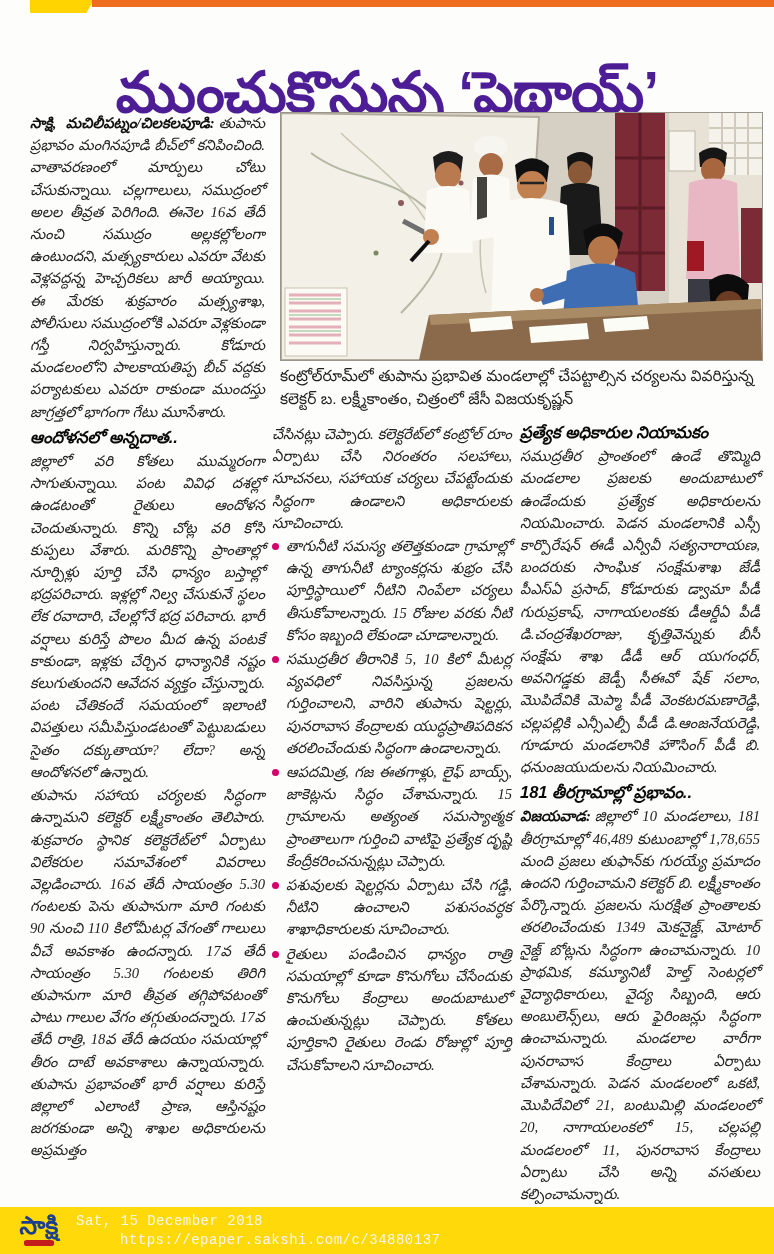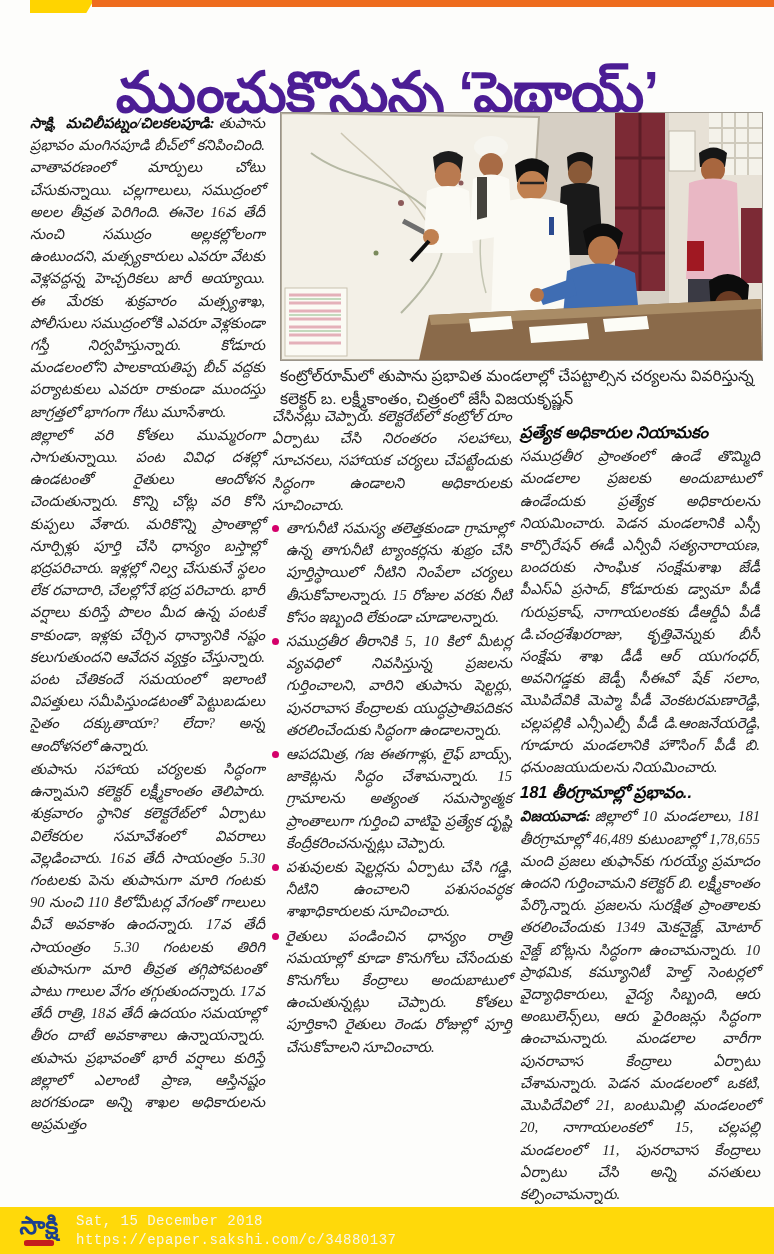--- a/index.html
+++ b/index.html
@@ -17,21 +17,21 @@
   .headline{position:absolute;left:20px;top:22px;width:734px;text-align:center;
     font-size:57px;line-height:1.15;font-weight:bold;color:#4c1d95;
     font-family:"Liberation Sans","DejaVu Sans",sans-serif;letter-spacing:-1px;}
   
   .col{position:absolute;font-size:14.6px;line-height:22.2px;text-align:justify;color:#222;font-style:italic;}
   .col p{margin:0 0 1px 0;}
   .lead-in{font-weight:bold;color:#111;margin-right:4px;}
   .subhead{font-weight:bold;font-size:16.5px;color:#0a0a0a;margin:3px 0 2px 0;
     font-family:"Liberation Sans","DejaVu Sans",sans-serif;text-align:left;}
   .col-left{left:30px;top:112px;width:235px;height:1092px;}
-  .col-mid{left:272px;top:405px;width:240px;height:782px;}
+  .col-mid{left:272px;top:423px;width:240px;height:782px;}
   .col-right{left:520px;top:418px;width:240px;height:787px;}
   
   .bullet{position:relative;padding-left:14px;margin:0 0 2px 0;}
   .bullet .dot{position:absolute;left:0;top:8px;width:7px;height:7px;border-radius:50%;
     background:#d4006a;}
   
   .photo{position:absolute;left:280px;top:112px;width:481px;height:247px;
     border:1px solid #9a948a;background:#d6cfc4;overflow:hidden;}
   .caption{position:absolute;left:280px;top:364px;width:481px;
     font-weight:normal;font-size:15.5px;line-height:23px;color:#1e1e1e;text-align:left;
@@ -39,21 +39,21 @@
   
   .footer{position:absolute;left:0;bottom:0;width:774px;height:47px;background:#ffd90a;}
   .footer-logo{position:absolute;left:10px;top:6px;width:58px;text-align:center;}
   .footer-logo .logo-text{font-family:"Liberation Serif","DejaVu Serif",serif;
     font-weight:bold;font-size:25px;color:#1c3f8e;line-height:26px;}
   .logo-mark{display:block;margin:1px auto 0;width:30px;height:6px;background:#c41d1d;
     border-radius:3px/2px;}
   .footer-text{position:absolute;left:76px;top:5px;
     font-family:"Liberation Mono","DejaVu Sans Mono",monospace;
     font-size:14px;line-height:19px;color:#f7f6ee;letter-spacing:.5px;}
-  .footer-url{color:#f7f6ee;text-decoration:none;display:block;}
+  .footer-url{color:#f7f6ee;text-decoration:none;display:block;margin-left:44px;}
 </style>
 </head>
 <body>
 
 <div class="page">
 
   <div class="bar-yellow"></div>
   <div class="bar-orange"></div>
 
   <h1 class="headline">ముంచుకొస్తున్న ‘పెథాయ్’</h1>
@@ -145,20 +145,21 @@
       <polygon points="148,202 480,186 480,196 150,212" fill="#a98c66"></polygon>
       <polygon points="188,206 230,203 232,216 190,219" fill="#fcfcf6"></polygon>
       <polygon points="248,214 306,210 308,226 250,230" fill="#fcfcf6"></polygon>
       <polygon points="322,206 366,203 368,216 324,219" fill="#fcfcf6"></polygon>
     </svg>
   </div>
   <div class="caption">కంట్రోల్‌రూమ్‌లో తుపాను ప్రభావిత మండలాల్లో చేపట్టాల్సిన చర్యలను వివరిస్తున్న కలెక్టర్ బ. లక్ష్మీకాంతం, చిత్రంలో జేసీ విజయకృష్ణన్</div>
 
   <div class="col col-left">
     <p><span class="lead-in">సాక్షి, మచిలీపట్నం/చిలకలపూడి:</span><span>తుపాను ప్రభావం మంగినపూడి బీచ్‌లో కనిపించింది. వాతావరణంలో మార్పులు చోటు చేసుకున్నాయి. చల్లగాలులు, సముద్రంలో అలల తీవ్రత పెరిగింది. ఈనెల 16వ తేదీ నుంచి సముద్రం అల్లకల్లోలంగా ఉంటుందని, మత్స్యకారులు ఎవరూ వేటకు వెళ్లవద్దన్న హెచ్చరికలు జారీ అయ్యాయి. ఈ మేరకు శుక్రవారం మత్స్యశాఖ, పోలీసులు సముద్రంలోకి ఎవరూ వెళ్లకుండా గస్తీ నిర్వహిస్తున్నారు. కోడూరు మండలంలోని పాలకాయతిప్ప బీచ్ వద్దకు పర్యాటకులు ఎవరూ రాకుండా ముందస్తు జాగ్రత్తలో భాగంగా గేటు మూసేశారు.</span></p>
+    <div class="subhead">ఆందోళనలో అన్నదాత..</div>
     <p>జిల్లాలో వరి కోతలు ముమ్మరంగా సాగుతున్నాయి. పంట వివిధ దశల్లో ఉండటంతో రైతులు ఆందోళన చెందుతున్నారు. కొన్ని చోట్ల వరి కోసి కుప్పలు వేశారు. మరికొన్ని ప్రాంతాల్లో నూర్పిళ్లు పూర్తి చేసి ధాన్యం బస్తాల్లో భద్రపరిచారు. ఇళ్లల్లో నిల్వ చేసుకునే స్థలం లేక రవాదారి, చేలల్లోనే భద్ర పరిచారు. భారీ వర్షాలు కురిస్తే పొలం మీద ఉన్న పంటకే కాకుండా, ఇళ్లకు చేర్చిన ధాన్యానికి నష్టం కలుగుతుందని ఆవేదన వ్యక్తం చేస్తున్నారు. పంట చేతికందే సమయంలో ఇలాంటి విపత్తులు సమీపిస్తుండటంతో పెట్టుబడులు సైతం దక్కుతాయా? లేదా? అన్న ఆందోళనలో ఉన్నారు.</p>
     <p>తుపాను సహాయ చర్యలకు సిద్ధంగా ఉన్నామని కలెక్టర్ లక్ష్మీకాంతం తెలిపారు. శుక్రవారం స్థానిక కలెక్టరేట్‌లో ఏర్పాటు విలేకరుల సమావేశంలో వివరాలు వెల్లడించారు. 16వ తేదీ సాయంత్రం 5.30 గంటలకు పెను తుపానుగా మారి గంటకు 90 నుంచి 110 కిలోమీటర్ల వేగంతో గాలులు వీచే అవకాశం ఉందన్నారు. 17వ తేదీ సాయంత్రం 5.30 గంటలకు తిరిగి తుపానుగా మారి తీవ్రత తగ్గిపోవటంతో పాటు గాలుల వేగం తగ్గుతుందన్నారు. 17వ తేదీ రాత్రి, 18వ తేదీ ఉదయం సమయాల్లో తీరం దాటే అవకాశాలు ఉన్నాయన్నారు. తుపాను ప్రభావంతో భారీ వర్షాలు కురిస్తే జిల్లాలో ఎలాంటి ప్రాణ, ఆస్తినష్టం జరగకుండా అన్ని శాఖల అధికారులను అప్రమత్తం</p>
   </div>
 
   <div class="col col-mid">
     <p>చేసినట్లు చెప్పారు. కలెక్టరేట్‌లో కంట్రోల్ రూం ఏర్పాటు చేసి నిరంతరం సలహాలు, సూచనలు, సహాయక చర్యలు చేపట్టేందుకు సిద్ధంగా ఉండాలని అధికారులకు సూచించారు.</p>
     <div class="bullet"><span class="dot"></span><span>తాగునీటి సమస్య తలెత్తకుండా గ్రామాల్లో ఉన్న తాగునీటి ట్యాంకర్లను శుభ్రం చేసి పూర్తిస్థాయిలో నీటిని నింపేలా చర్యలు తీసుకోవాలన్నారు. 15 రోజుల వరకు నీటి కోసం ఇబ్బంది లేకుండా చూడాలన్నారు.</span></div>
     <div class="bullet"><span class="dot"></span><span>సముద్రతీర తీరానికి 5, 10 కిలో మీటర్ల వ్యవధిలో నివసిస్తున్న ప్రజలను గుర్తించాలని, వారిని తుపాను షెల్టర్లు, పునరావాస కేంద్రాలకు యుద్ధప్రాతిపదికన తరలించేందుకు సిద్ధంగా ఉండాలన్నారు.</span></div>
     <div class="bullet"><span class="dot"></span><span>ఆపదమిత్ర, గజ ఈతగాళ్లు, లైఫ్ బాయ్స్, జాకెట్లను సిద్ధం చేశామన్నారు. 15 గ్రామాలను అత్యంత సమస్యాత్మక ప్రాంతాలుగా గుర్తించి వాటిపై ప్రత్యేక దృష్టి కేంద్రీకరించనున్నట్లు చెప్పారు.</span></div>
     <div class="bullet"><span class="dot"></span><span>పశువులకు షెల్టర్లను ఏర్పాటు చేసి గడ్డి, నీటిని ఉంచాలని పశుసంవర్ధక శాఖాధికారులకు సూచించారు.</span></div>

